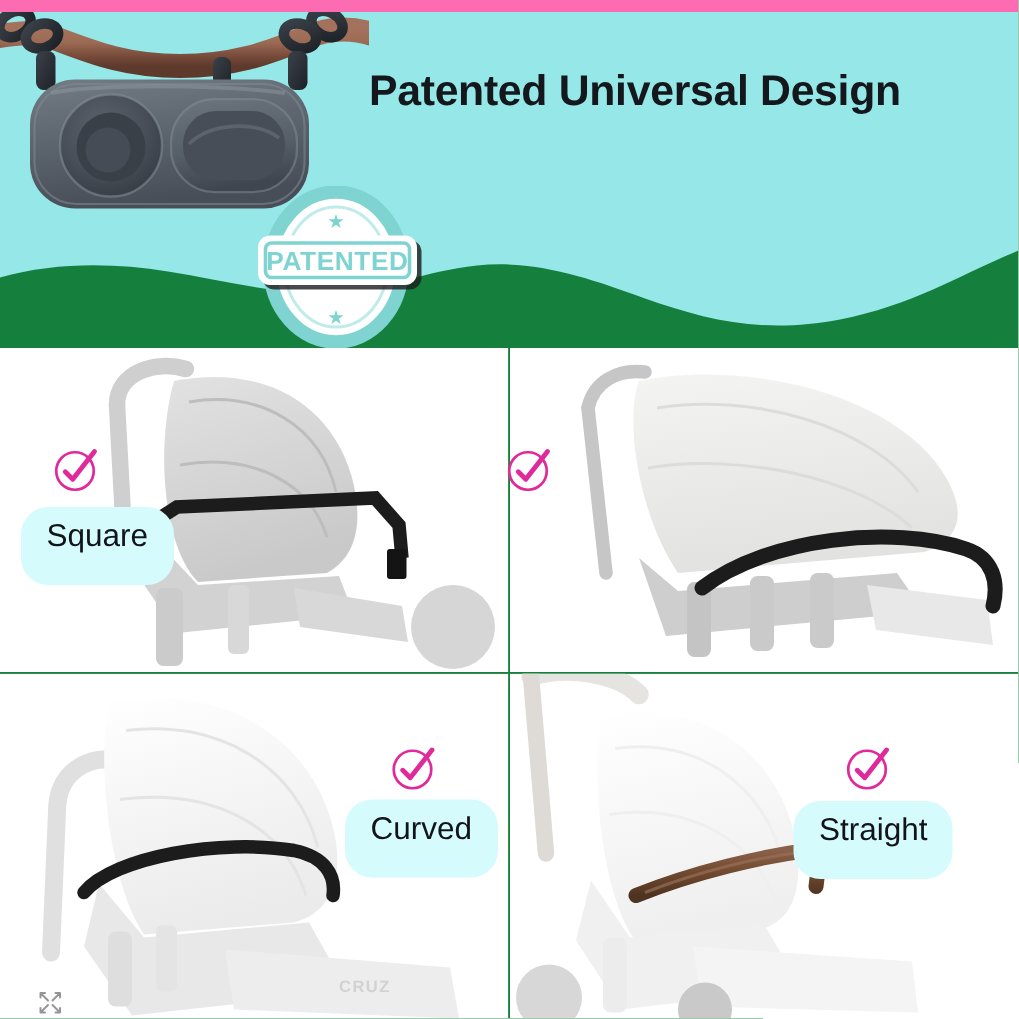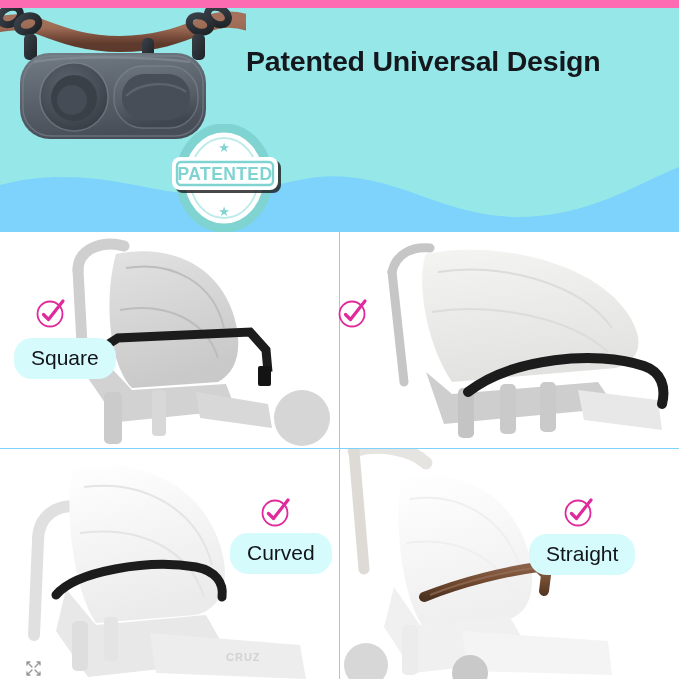--- a/index.html
+++ b/index.html
@@ -9,21 +9,21 @@
     background: #ffffff;
   }
   body {
     font-family: "Liberation Sans", sans-serif;
   }
   .canvas {
     position: relative;
     width: 679px;
     height: 679px;
     overflow: hidden;
-    background: #7dd3fc;
+    background: #15803d;
   }
 
   
   .pink-bar {
     position: absolute;
     left: 0; top: 0;
     width: 679px;
     height: 8px;
     background: #fd6bb2;
     z-index: 30;
@@ -104,21 +104,21 @@
   
   .label-pill {
     position: absolute;
     z-index: 19;
     background: #d6fbfd;
     border-radius: 18px;
     color: #111418;
     font-size: 21px;
     font-weight: 400;
     line-height: 1;
-    padding: 9px 17px 11px 17px;
+    padding: 9px 17px 22px 17px;
     white-space: nowrap;
   }
   .pill-square   { left: 14px;  top: 338px; }
   .pill-round    { left: 307px; top: 336px; }
   .pill-curved   { left: 230px; top: 533px; }
   .pill-straight { left: 529px; top: 534px; }
 
   
   .expand-icon {
     position: absolute;

